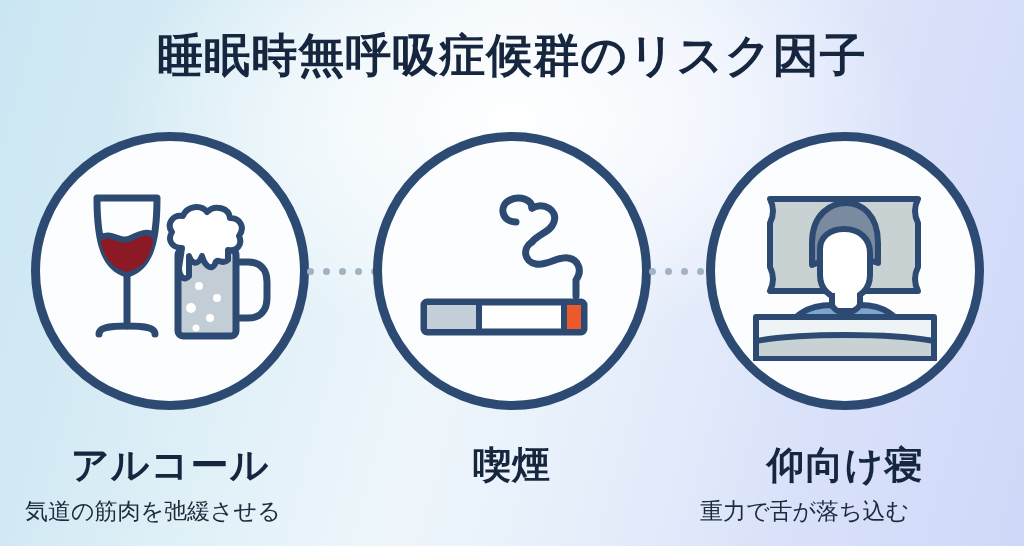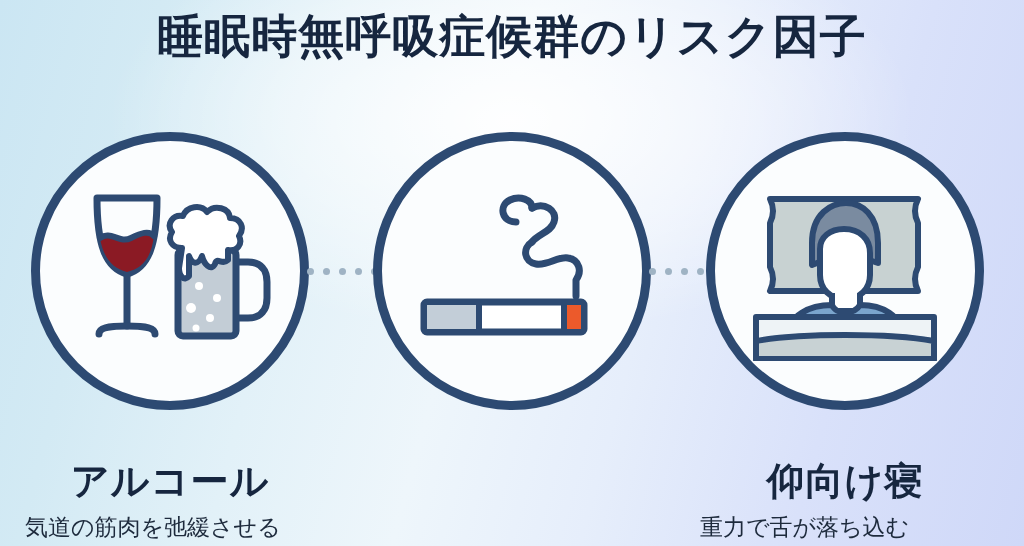--- a/index.html
+++ b/index.html
@@ -25,21 +25,21 @@
         #eef6fb 46%,
         #e6eefb 62%,
         #d9e1fa 80%,
         #cfd8f8 100%);
     overflow: hidden;
   }
 
   
   .title {
     position: absolute;
-    top: 4px;
+    top: 23px;
     left: 0;
     width: 1024px;
     text-align: center;
     font-size: 46px;
     line-height: 64px;
     font-weight: bold;
     color: #16263f;
     letter-spacing: 1px;
     white-space: nowrap;
   }
@@ -63,21 +63,21 @@
     border: 9px solid #2d4a72;
     background: #fbfdfe;
     box-sizing: border-box;
     display: flex;
     align-items: center;
     justify-content: center;
   }
   .circle svg { display: block; }
 
   .label {
-    margin-top: 48px;
+    margin-top: 32px;
     text-align: center;
     font-size: 38px;
     line-height: 46px;
     font-weight: bold;
     color: #16263f;
     letter-spacing: 1px;
     white-space: nowrap;
   }
   .sublabel {
     margin-top: 8px;
@@ -167,20 +167,21 @@
           <rect x="12" y="116" width="160" height="30" rx="3" fill="#ffffff" stroke="#2d4a72" stroke-width="7"></rect>
 
           <rect x="15" y="119" width="52" height="24" fill="#c3ced8"></rect>
           <line x1="67" y1="116" x2="67" y2="146" stroke="#2d4a72" stroke-width="6"></line>
 
           <rect x="152" y="119" width="17" height="24" fill="#ec5a2b"></rect>
           <line x1="152" y1="116" x2="152" y2="146" stroke="#2d4a72" stroke-width="6"></line>
         </svg>
       </span>
     </div>
+    <div class="label">喫煙</div>
   </div>
 
   <div class="connector connector-2">
     <span class="dot"></span>
     <span class="dot"></span>
     <span class="dot"></span>
     <span class="dot"></span>
     <span class="dot"></span>
     <span class="dot"></span>
     <span class="dot"></span>

